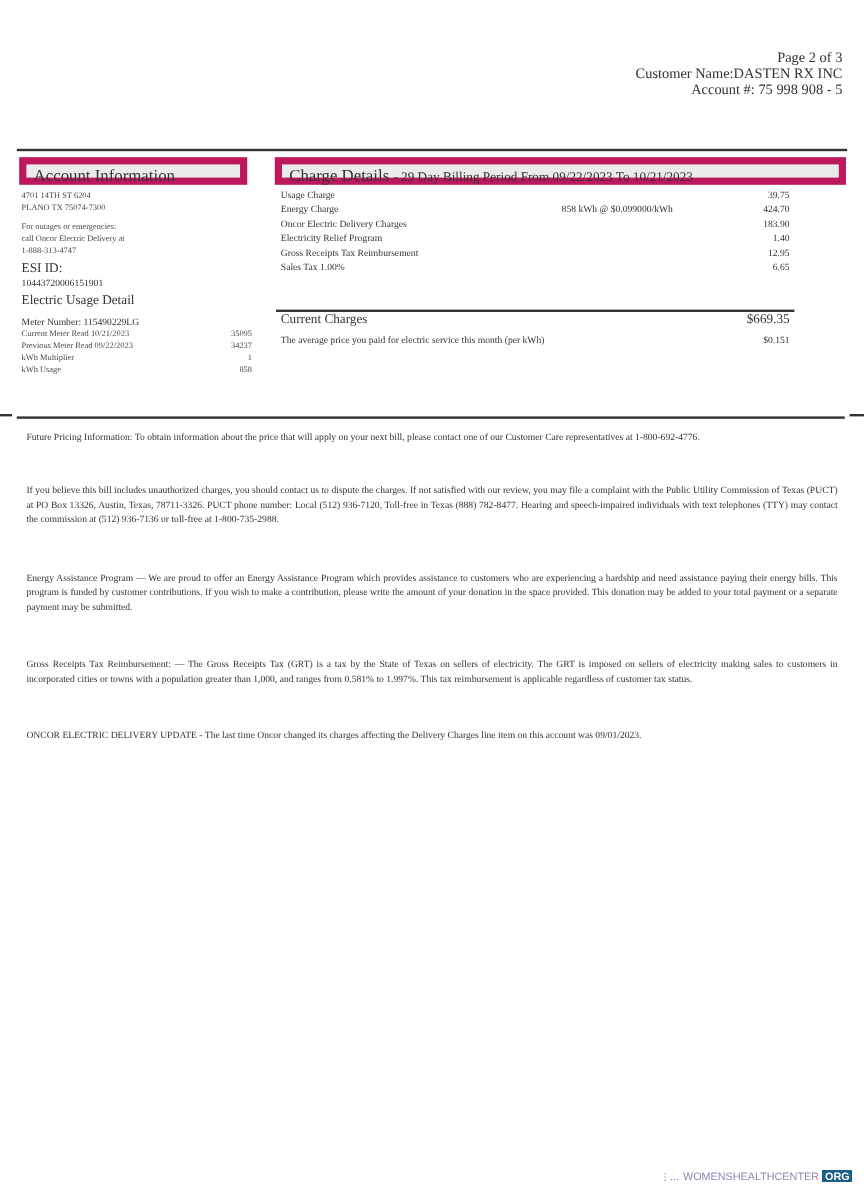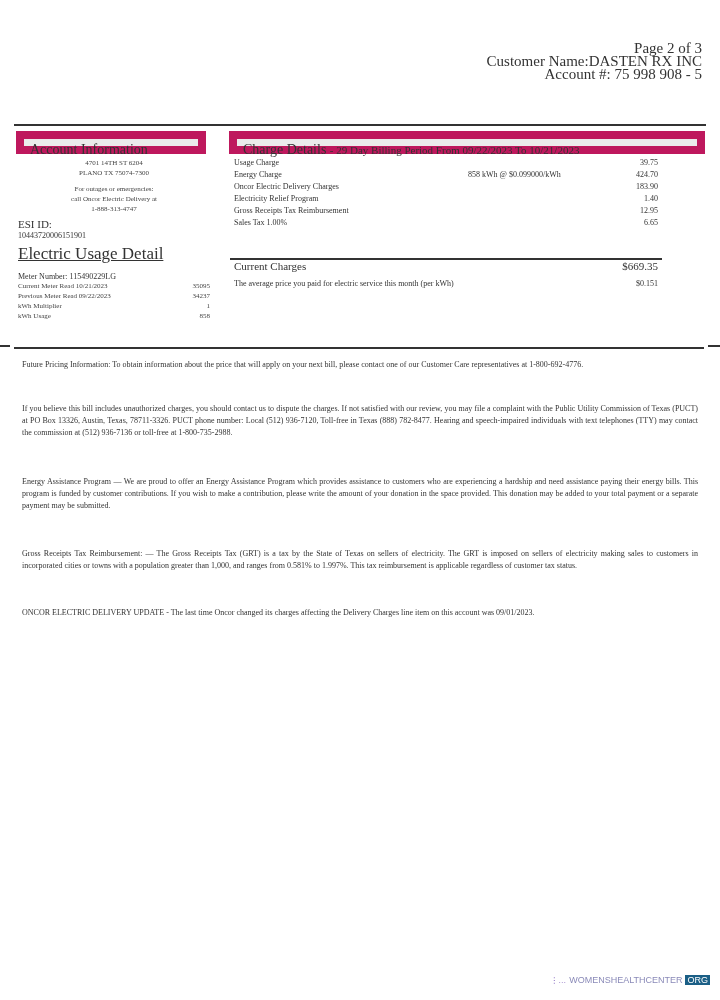--- a/index.html
+++ b/index.html
@@ -1,38 +1,38 @@
 <!DOCTYPE html>
 <html><head>
 <meta charset="utf-8">
 <style>
   html, body { margin: 0; padding: 0; }
   body {
     width: 720px; height: 1000px; background: #ffffff; position: relative; overflow: hidden;
     font-family: "Liberation Serif", "DejaVu Serif", serif; color: #2a2a55;
   }
   .abs { position: absolute; }
-  .hdr { right: 18px; text-align: right; font-size: 15px; color: #333; line-height: 13px; }
+  .hdr { right: 18px; text-align: right; font-size: 12px; color: #333; line-height: 13px; }
   .rule-top { left: 14px; width: 692px; top: 124px; height: 0; border-top: 2px solid #333; }
   .box-title {
-    background: #ebebeb; border: 8px solid #be185d; box-sizing: border-box;
+    background: #ebebeb; border: 6px solid #be185d; box-sizing: border-box;
     font-size: 14px; color: #333; padding: 1px 6px; height: 23px; line-height: 19px;
   }
   .box-title .sub { font-size: 11px; }
-  .small { font-size: 7px; color: #444; line-height: 10px; text-align: center; }
+  .small { font-size: 7px; color: #444; line-height: 10px; }
   .left-col { left: 18px; width: 192px; }
   .row { display: flex; justify-content: space-between; }
   .ch-row { display: flex; font-size: 8px; color: #333; height: 12px; line-height: 12px; }
   .ch-row .lbl { flex: 1; }
   .ch-row .mid { width: 140px; text-align: left; }
   .ch-row .amt { width: 50px; text-align: right; }
   .para { left: 22px; width: 676px; font-size: 8px; color: #333; line-height: 12px; text-align: justify; }
   .mid-rule { left: 14px; width: 690px; top: 347px; border-top: 2px solid #333; }
   .wm { right: 10px; top: 975px; font-family: "Liberation Sans", sans-serif; font-size: 9px; color: #8a8ab8; display: flex; align-items: center; gap: 3px; }
-  .wm .org { background: #1b5f86; color: #fff; padding: 0 2px; font-weight: normal; }
+  .wm .org { background: #1b5f86; color: #fff; padding: 0 2px; font-weight: bold; }
 </style>
 </head>
 <body>
 
 <div class="abs hdr" style="top:42px;">
   <div>Page 2 of 3</div>
   <div>Customer Name:DASTEN RX INC</div>
   <div>Account #: 75 998 908 - 5</div>
 </div>
 
@@ -44,21 +44,21 @@
 
 <div class="abs left-col" style="top:158px;">
   <div class="small">4701 14TH ST 6204</div>
   <div class="small">PLANO TX 75074-7300</div>
   <div style="height:6px"></div>
   <div class="small">For outages or emergencies:</div>
   <div class="small">call Oncor Electric Delivery at</div>
   <div class="small">1-888-313-4747</div>
   <div style="font-size:11px; color:#333; margin-top:4px;">ESI ID:</div>
   <div style="font-size:8px; color:#333; margin-top:1px;">10443720006151901</div>
-  <div style="font-size:17px; color:#333; margin-top:4px;text-decoration:underline;">Electric Usage Detail</div>
+  <div style="font-size:11px; color:#333; margin-top:4px;">Electric Usage Detail</div>
   <div style="font-size:8px; color:#333; margin-top:8px;">Meter Number: 115490229LG</div>
   <div class="small row">
     <span>Current Meter Read 10/21/2023</span>
     <span>35095</span>
   </div>
   <div class="small row">
     <span>Previous Meter Read 09/22/2023</span>
     <span>34237</span>
   </div>
   <div class="small row">

